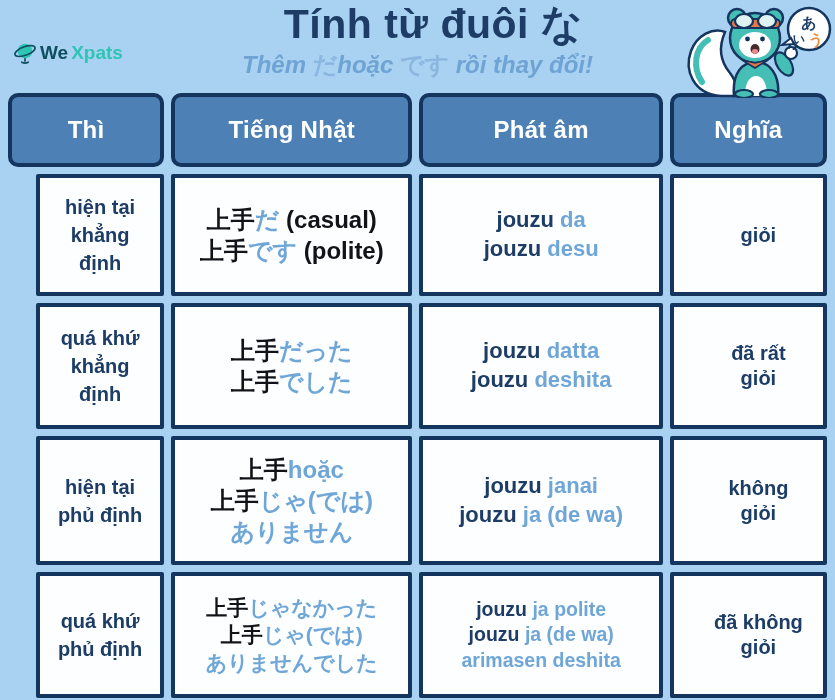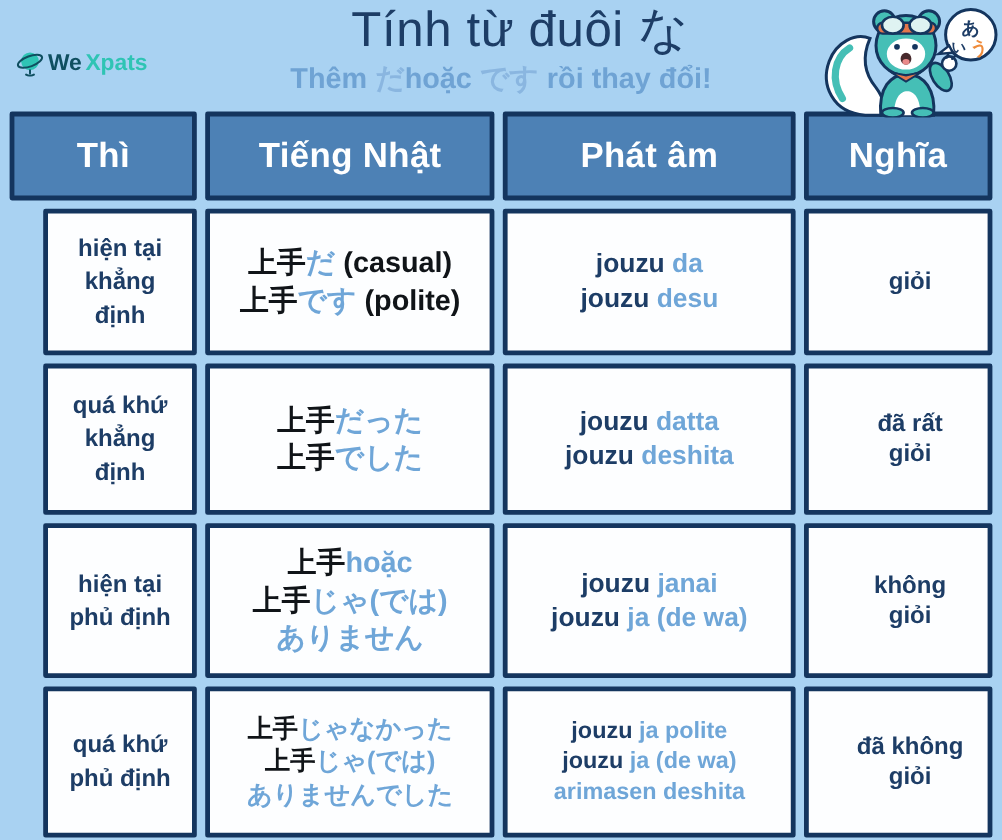--- a/index.html
+++ b/index.html
@@ -14,26 +14,26 @@
     font-family:"Liberation Sans","DejaVu Sans",sans-serif;
     background:var(--bg);
     overflow:hidden;
   }
   .page{position:relative; width:835px; height:700px; background:var(--bg);}
 
   
   .hdr{position:relative; height:93px;}
   .title-block{position:absolute; left:0; right:0; top:2px; text-align:center;}
   .title{
-    color:var(--navy); font-size:41px; font-weight:400; letter-spacing:.5px;
+    color:var(--navy); font-size:41px; font-weight:700; letter-spacing:.5px;
     line-height:1.12;
     padding-left:32px;
   }
   .subtitle{font-size:24px; font-weight:700; margin-top:1px;}
-  .s-sub{color:var(--sub);} .s-subk{color:var(--subk);}
+  .s-sub{color:var(--sub);font-style:italic;} .s-subk{color:var(--subk);}
 
   .logo{
     position:absolute; left:13px; top:40px; display:flex; align-items:flex-end;
     gap:3px; font-size:19px; font-weight:800;
   }
   .logo-we{color:var(--logodark);} .logo-xpats{color:var(--teal);}
 
   .mascot{position:absolute; right:2px; top:0; z-index:5; line-height:0;}
 
   
@@ -41,21 +41,21 @@
     display:grid; margin:0 8px;
     grid-template-columns:156fr 241fr 243fr 157fr;
     grid-template-rows:74px 122px 126px 129px 126px;
     gap:7px;
   }
   .cell{
     border:4px solid var(--border); border-radius:2px;
     display:flex; flex-direction:column; align-items:center; justify-content:center;
     text-align:center; padding:2px 4px; font-weight:700;
   }
-  .th{background:var(--hdr); color:#fff; font-size:29px; letter-spacing:.3px;}
+  .th{background:var(--hdr); color:#fff; font-size:24px; letter-spacing:.3px;border-radius:10px;}
   .td{background:var(--cellbg);}
   .line{line-height:1.3; white-space:nowrap;}
   .s-vi{color:var(--navy);}
   .s-nav{color:var(--navy);}
   .s-jp{color:var(--black);}
   .s-acc{color:var(--acc);}
   .col-1.td{font-size:20px;margin-left:28px;} .col-1 .line{line-height:1.4;}
   .col-2.td{font-size:24px;}
   .col-3.td{font-size:22px;}
   .col-4.td{font-size:20px;padding-left:24px;} .col-4 .line{line-height:1.25;}

